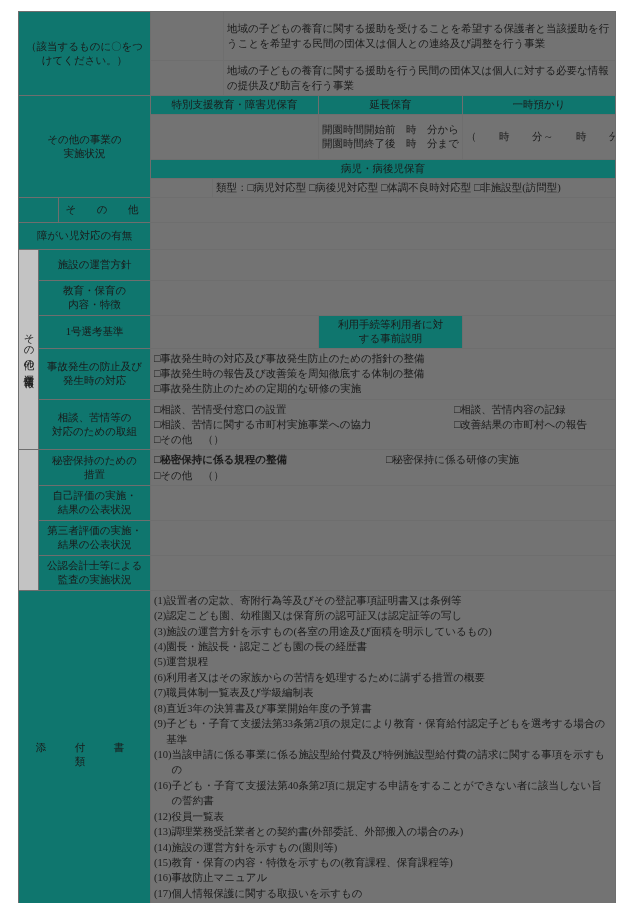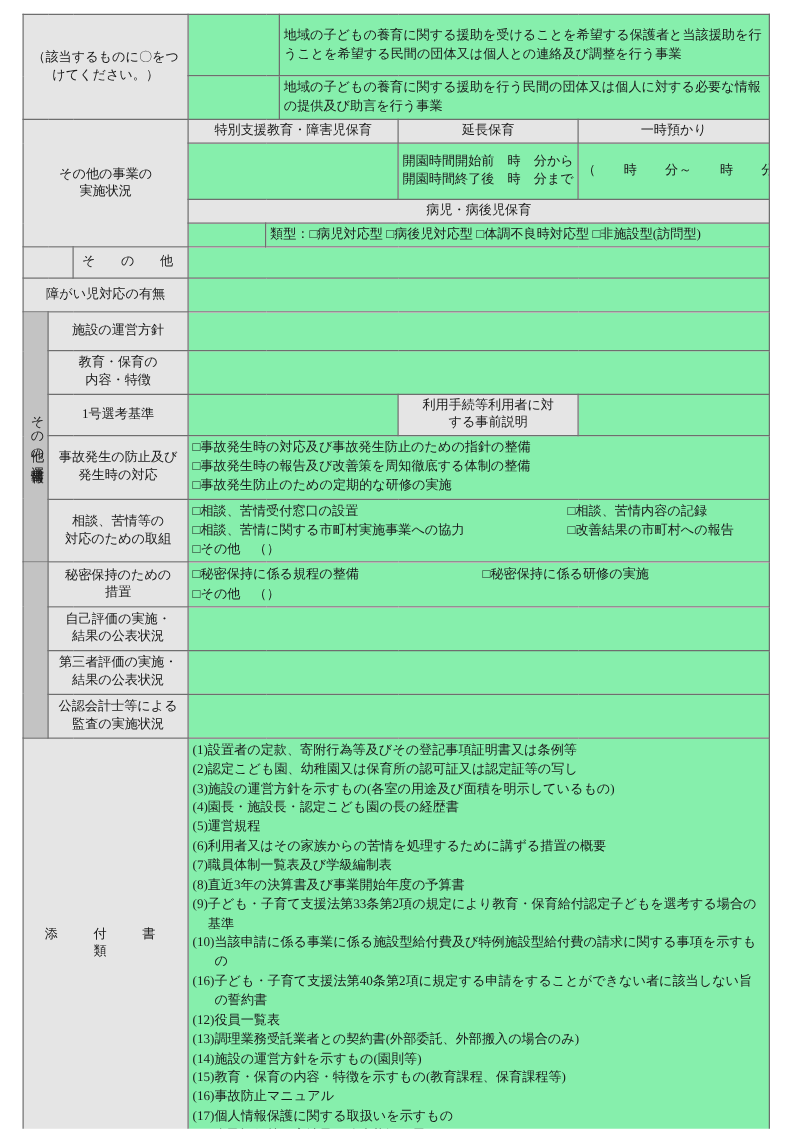--- a/index.html
+++ b/index.html
@@ -34,25 +34,25 @@
   table.form td {
     border: 1px solid #6e6e6e;
     padding: 2px 3px;
     vertical-align: middle;
     word-break: break-all;
     overflow: hidden;
   }
 
   
   .hdr {
-    background: #e5e5e5;
+    background: #0f766e;
     text-align: center;
   }
   .blank {
-    background: #86efac;
+    background: #737373;
   }
   .ctr { text-align: center; }
   .lft { text-align: left; }
 
   
   .vert {
     background: #c3c3c3;
     text-align: center;
     vertical-align: middle;
     padding: 4px 1px;
@@ -82,21 +82,21 @@
     white-space: nowrap;
   }
   .cl-row {
     display: flex;
     white-space: nowrap;
     align-items: center;
   }
   .cl-row .c1 { width: 300px; flex: 0 0 300px; }
   .cl-row .c2 { flex: 1 1 auto; }
 
-  .cl-row2 .c1 { width: 232px; flex: 0 0 232px; }
+  .cl-row2 .c1 { width: 232px; flex: 0 0 232px; font-weight: bold; }
 
   .otherline {
     display: flex;
     white-space: nowrap;
   }
 
   
   ul.attach {
     list-style: none;
     margin: 0;

